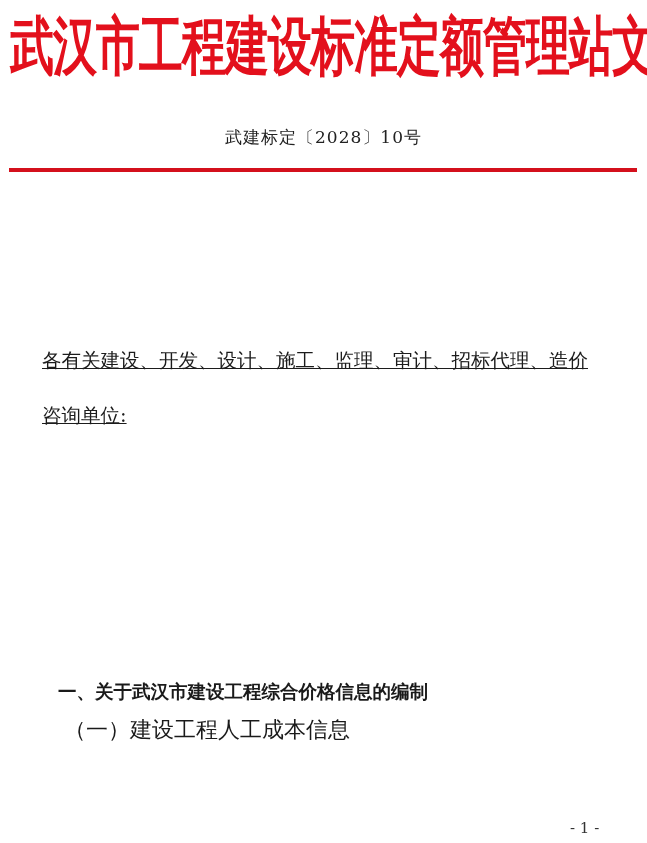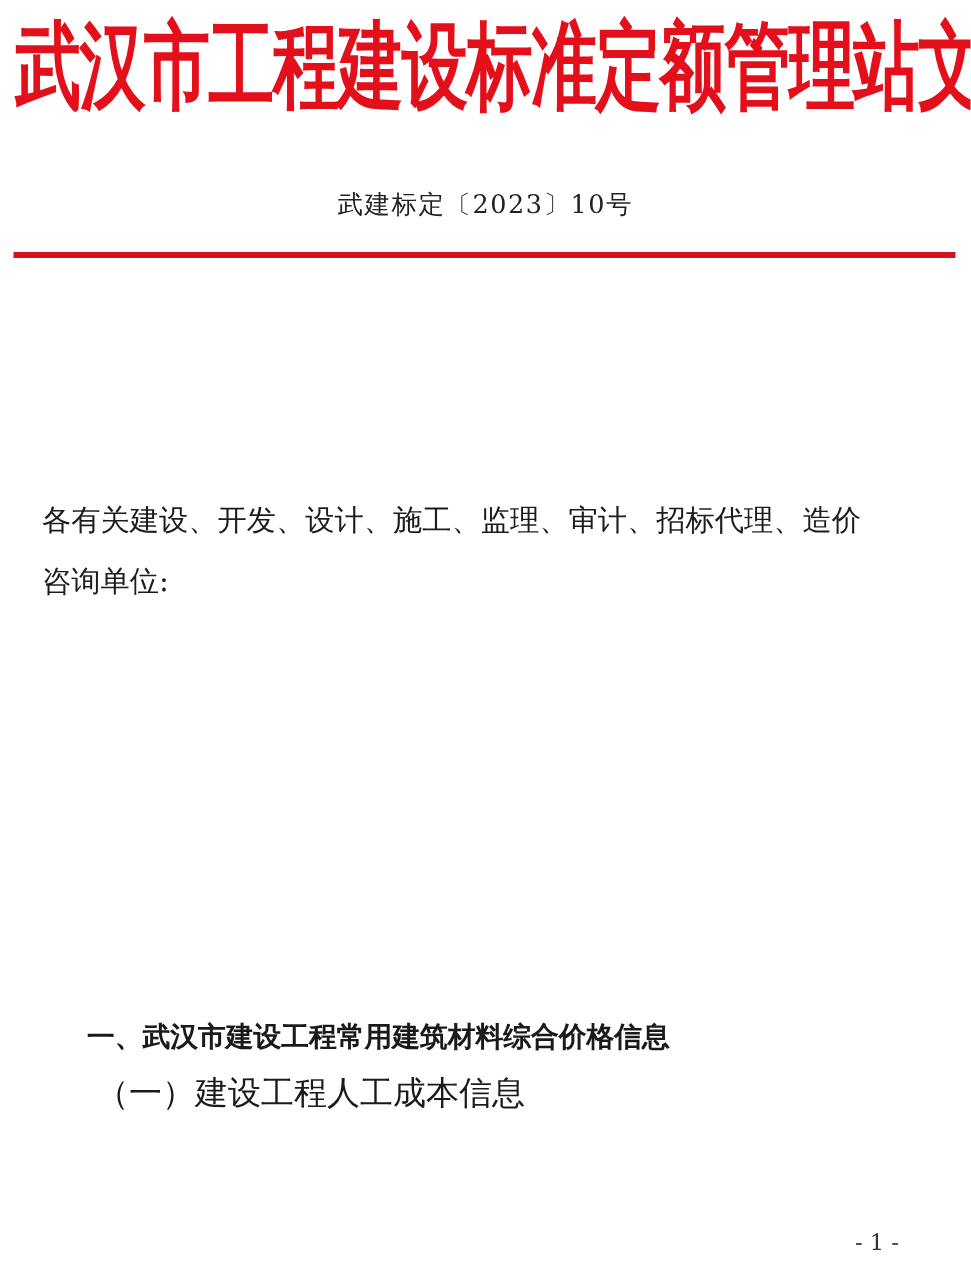--- a/index.html
+++ b/index.html
@@ -67,22 +67,23 @@
     .body-text {
       position: absolute;
       left: 26px;
       top: 325px;
       width: 600px;
       font-size: 19.5px;
       line-height: 39px;
       color: #1c1c1c;
     }
     .body-text p {
-      margin: 2px;
+      margin: 16px;
       text-align: justify;
+      text-decoration: underline;
     }
     .body-text .indent { text-indent: 39px; }
     .heading-1 {
       position: absolute;
       left: 58px;
       top: 672px;
       font-family: "DejaVu Sans", "Liberation Sans", sans-serif;
       font-weight: bold;
       font-size: 18.5px;
       line-height: 40px;
@@ -107,29 +108,29 @@
       line-height: 20px;
       color: #333;
       white-space: nowrap;
     }
   </style>
 </head>
 <body>
 
 <div class="masthead">武汉市工程建设标准定额管理站文件</div>
 
-<div class="doc-number">武建标定〔2023〕10号</div>
+<div class="doc-number">武建标定〔2028〕10号</div>
 
 <div class="red-rule"></div>
 
 <div class="title">
 </div>
 
 <div class="body-text">
   <p>各有关建设、开发、设计、施工、监理、审计、招标代理、造价</p>
   <p>咨询单位:</p>
 </div>
 
-<div class="heading-1">一、武汉市建设工程常用建筑材料综合价格信息</div>
+<div class="heading-1">一、关于武汉市建设工程综合价格信息的编制</div>
 
 <div class="heading-2">（一）建设工程人工成本信息</div>
 
 <div class="page-number">- 1 -</div>
 
 </body></html>

